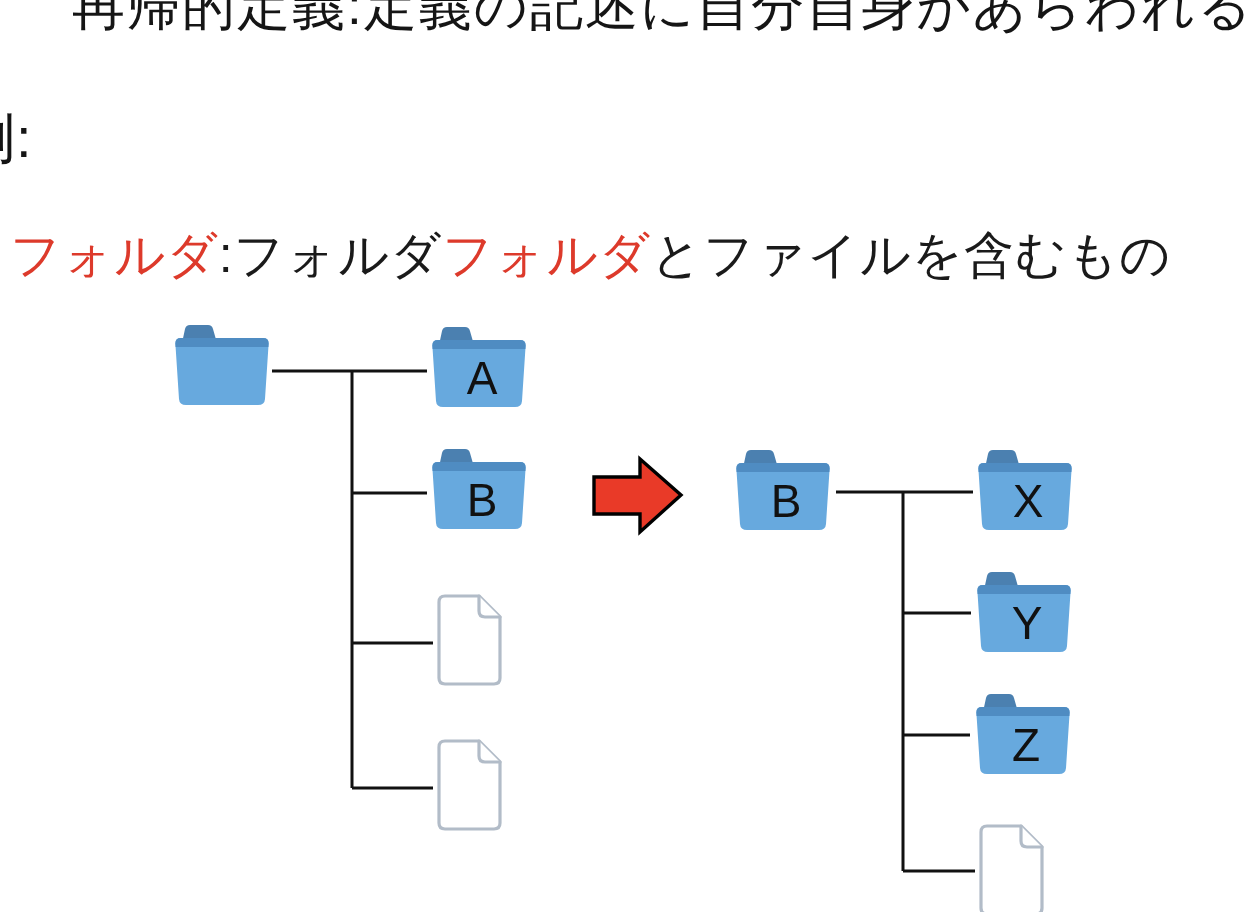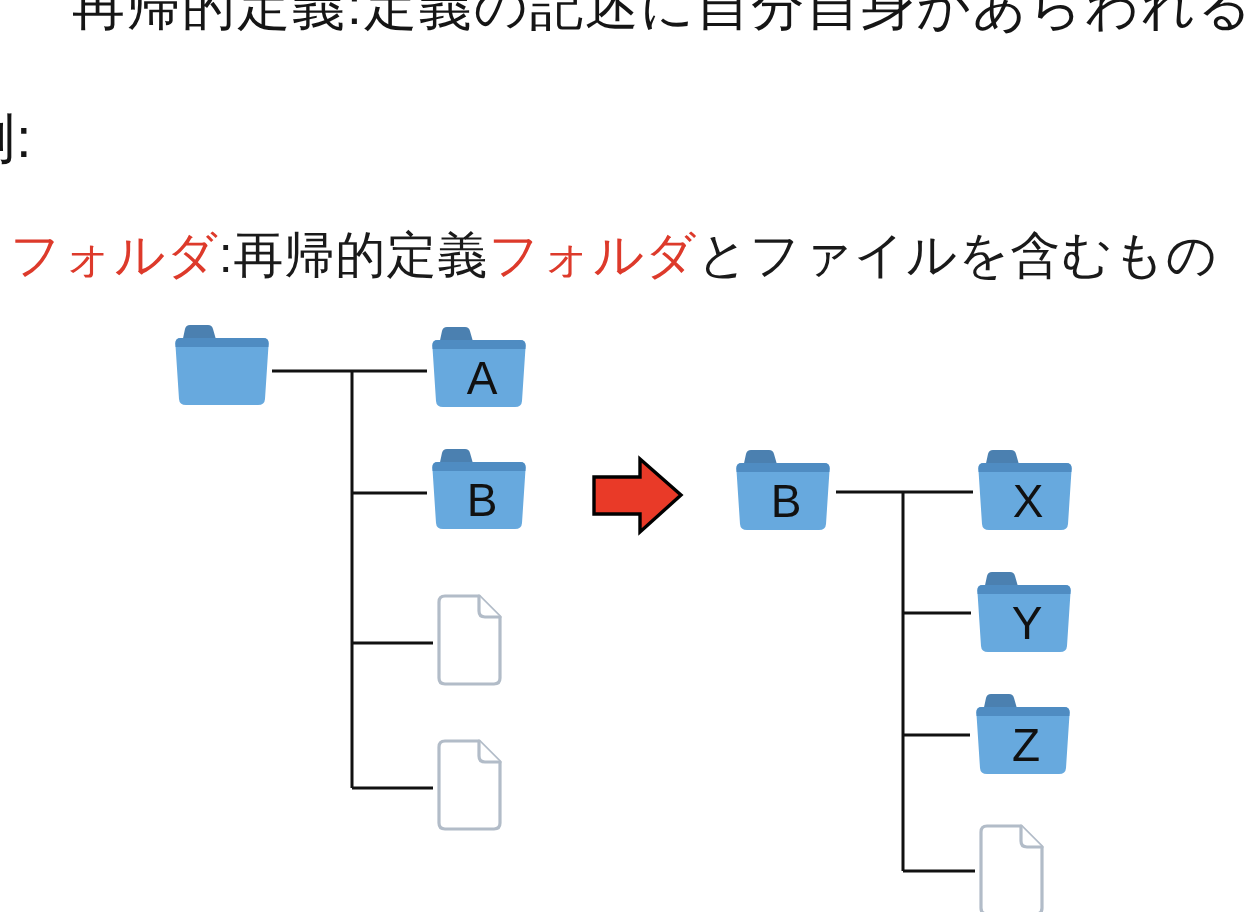--- a/index.html
+++ b/index.html
@@ -75,21 +75,21 @@
     stroke-linejoin: miter;
   }
 </style>
 </head>
 <body>
 
 <div class="heading">再帰的定義:定義の記述に自分自身があらわれること</div>
 
 <div class="example">例:</div>
 
-<div class="definition"><span class="red">フォルダ</span><span>:再帰的定義</span><span class="red">フォルダ</span><span>とファイルを含むもの</span></div>
+<div class="definition"><span class="red">フォルダ</span><span>:フォルダ</span><span class="red">フォルダ</span><span>とファイルを含むもの</span></div>
 
 <svg class="diagram-svg" viewBox="0 0 1245 912">
   <defs>
     <g id="folder-icon-shape">
       <path class="f-tab" d="M13,4 Q14,0 18,0 L36,0 Q40,0 41,4 L45,18 L10,18 Z"></path>
       <path class="f-body" d="M9,13 L91,13 Q97,13 96.6,19 L93,74 Q92.6,80 86,80 L14,80 Q7.4,80 7,74 L3.4,19 Q3,13 9,13 Z"></path>
       <path class="f-strip" d="M9,13 L91,13 Q97,13 96.6,19 L96.4,22 L3.6,22 L3.4,19 Q3,13 9,13 Z"></path>
     </g>
     <g id="file-icon-shape">
       <path class="file-shape" d="M9,2 L43,2 L64,23 L64,84 Q64,90 58,90 L9,90 Q3,90 3,84 L3,8 Q3,2 9,2 Z"></path>

